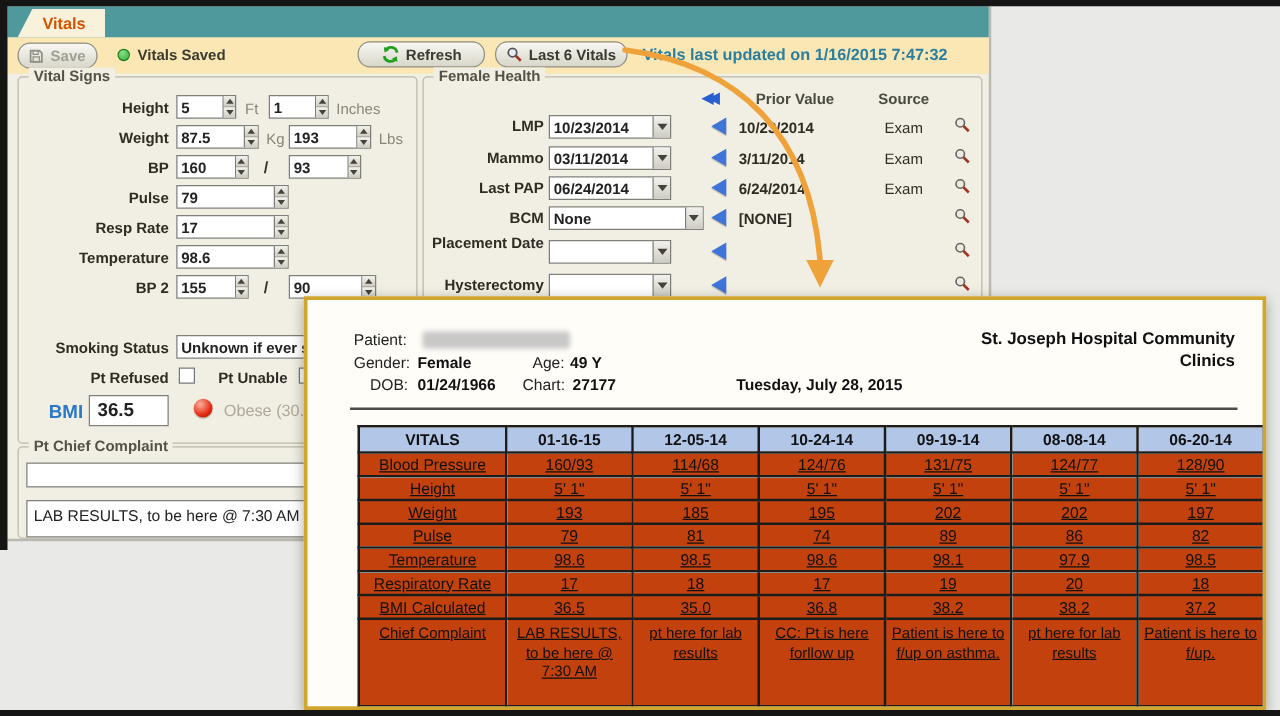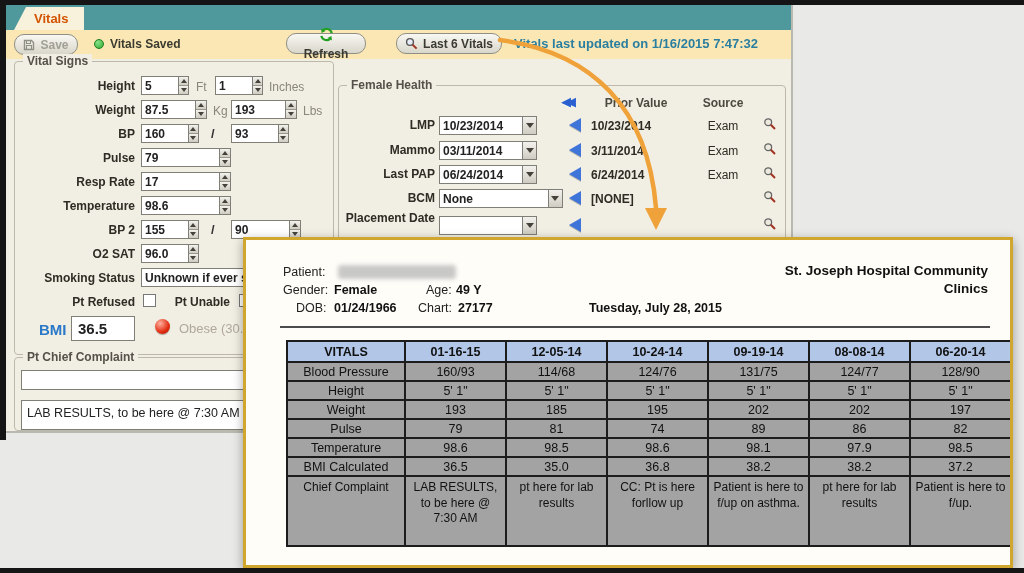--- a/index.html
+++ b/index.html
@@ -17,35 +17,35 @@
   .tab { position:absolute; left:8px; top:2px; height:23px; background:#f8f1dc;
          clip-path:polygon(12px 0, 100% 0, 100% 100%, 0 100%);
          padding:4px 16px 0 20px; font-size:13px; font-weight:bold; color:#d35400; }
 
   .toolbar { position:absolute; left:0; top:25px; width:100%; height:29px; background:#fbe7b4; }
   .btn { position:absolute; height:21px; border:1px solid #8f8f85; border-radius:10px;
          background:linear-gradient(#f8f7f2,#d9d7cb); font-size:12px; font-weight:bold; color:#3a3a32;
          display:flex; align-items:center; justify-content:center; gap:5px; cursor:pointer; }
   .btn.disabled { color:#a0a095; }
   .savebtn { left:8px; top:4px; width:64px; }
-  .refreshbtn { left:280px; top:3px; width:80px;flex-direction:column; }
+  .refreshbtn { left:280px; top:3px; width:102px; }
   .last6btn { left:390px; top:3px; width:106px; }
   .statusdot { position:absolute; left:88px; top:9px; width:10px; height:10px; border-radius:50%;
                background:radial-gradient(circle at 35% 30%, #8ae08a, #2fae2f); border:1px solid #1f7f1f; }
   .statustext { position:absolute; left:104px; top:7px; font-size:12px; font-weight:bold; color:#3a3a30; }
   .updatedtext { position:absolute; left:508px; top:6px; font-size:13px; font-weight:bold; color:#2a7fa0; white-space:nowrap; }
 
   
   .group { position:absolute; border:1px solid #bdb9aa; border-radius:4px; }
   .group > .legend { position:absolute; left:8px; top:-8px; background:#f1eee3; padding:0 4px;
                      font-size:12px; font-weight:bold; color:#55514a; white-space:nowrap; }
 
   .vsgroup { left:8px; top:56px; width:320px; height:294px; }
   .ccgroup { left:8px; top:352px; width:252px; height:74px;text-decoration:underline; }
-  .fhgroup { left:332px; top:56px; width:448px; height:180px;margin-top:24px; }
+  .fhgroup { left:332px; top:56px; width:448px; height:180px; }
 
   .vrow { position:absolute; left:0; height:20px; width:100%; }
   .vrow .lbl { position:absolute; left:0; top:3px; width:120px; text-align:right;
                font-size:12px; font-weight:bold; color:#2e2c24; }
   .unit { position:absolute; top:4px; font-size:12px; color:#8a867a; }
 
   .numbox { position:absolute; top:0; height:19px; border:1px solid #7f7f78; background:#fff; display:flex; }
   .numbox input { border:none; outline:none; height:100%; width:100%; font-family:"Liberation Sans",sans-serif;
                   font-size:12px; font-weight:bold; color:#222; padding:0 3px; background:transparent; }
   .spin { width:13px; border-left:1px solid #7f7f78; display:flex; flex-direction:column; cursor:pointer; }
@@ -101,21 +101,21 @@
   .nameblob { position:absolute; left:92px; top:25px; width:118px; height:14px; background:#bfbfbf;
               border-radius:3px; filter:blur(2px); opacity:.85; }
   .clinic { position:absolute; right:22px; top:22px; width:235px; text-align:right;
             font-size:13.5px; font-weight:bold; color:#111; line-height:1.35; }
   .rp-line { position:absolute; left:34px; right:20px; top:86px; border-top:2px solid #4c4c4c; }
 
   table.vtbl { position:absolute; left:40px; top:100px; width:726px; border-collapse:collapse; table-layout:fixed; }
   table.vtbl th, table.vtbl td { border:2px solid #1c1c1c; text-align:center; font-size:12.5px; color:#111;
                                  padding:1px 3px; overflow:hidden; }
   table.vtbl th { background:#b2c7e7; font-weight:bold; height:21px; }
-  table.vtbl td { height:19px; background:#a3a3a3; }
+  table.vtbl td { height:19px; background:#c2410c;text-decoration:underline; }
   table.vtbl tr.ccrow td { font-size:12px; vertical-align:top; padding:3px 4px; line-height:1.3; height:70px; }
   col.c-lab { width:118px; } col.c-d { width:101px; }
 
   .arrowlayer { position:absolute; left:0; top:0; width:1024px; height:573px; z-index:30; pointer-events:none; }
 
   .icon-svg { display:block; }
 </style>
 </head>
 <body>
 
@@ -272,30 +272,20 @@
       <span class="slash" style="left:196px">/</span>
       <span class="numbox" style="left:216px;width:70px">
           <input value="90" style="">
           <span class="spin">
             <i class="up"></i>
             <i class="dn"></i>
           </span>
         </span>
     </div>
 
-    <div class="vrow" style="top:182px">
-      <span class="lbl">O2 SAT</span>
-      <span class="numbox" style="left:126px;width:58px">
-          <input value="96.0" style="">
-          <span class="spin">
-            <i class="up"></i>
-            <i class="dn"></i>
-          </span>
-        </span>
-    </div>
 
     <div class="vrow" style="top:206px">
       <span class="lbl">Smoking Status</span>
       <input class="textfield" style="left: 126px; width: 160px;" value="Unknown if ever smok">
     </div>
 
     <div class="vrow" style="top:230px">
       <span class="lbl">Pt Refused</span>
       <span class="cbox" style="left:128px"></span>
       <span class="lbl" style="left:90px;width:125px">Pt Unable</span>
@@ -496,20 +486,29 @@
     <tr>
       <td>Temperature</td>
       <td>98.6</td>
       <td>98.5</td>
       <td>98.6</td>
       <td>98.1</td>
       <td>97.9</td>
       <td>98.5</td>
     </tr>
     <tr>
+      <td>Respiratory Rate</td>
+      <td>17</td>
+      <td>18</td>
+      <td>17</td>
+      <td>19</td>
+      <td>20</td>
+      <td>18</td>
+    </tr>
+    <tr>
       <td>BMI Calculated</td>
       <td>36.5</td>
       <td>35.0</td>
       <td>36.8</td>
       <td>38.2</td>
       <td>38.2</td>
       <td>37.2</td>
     </tr>
     <tr class="ccrow">
       <td>Chief Complaint</td>

